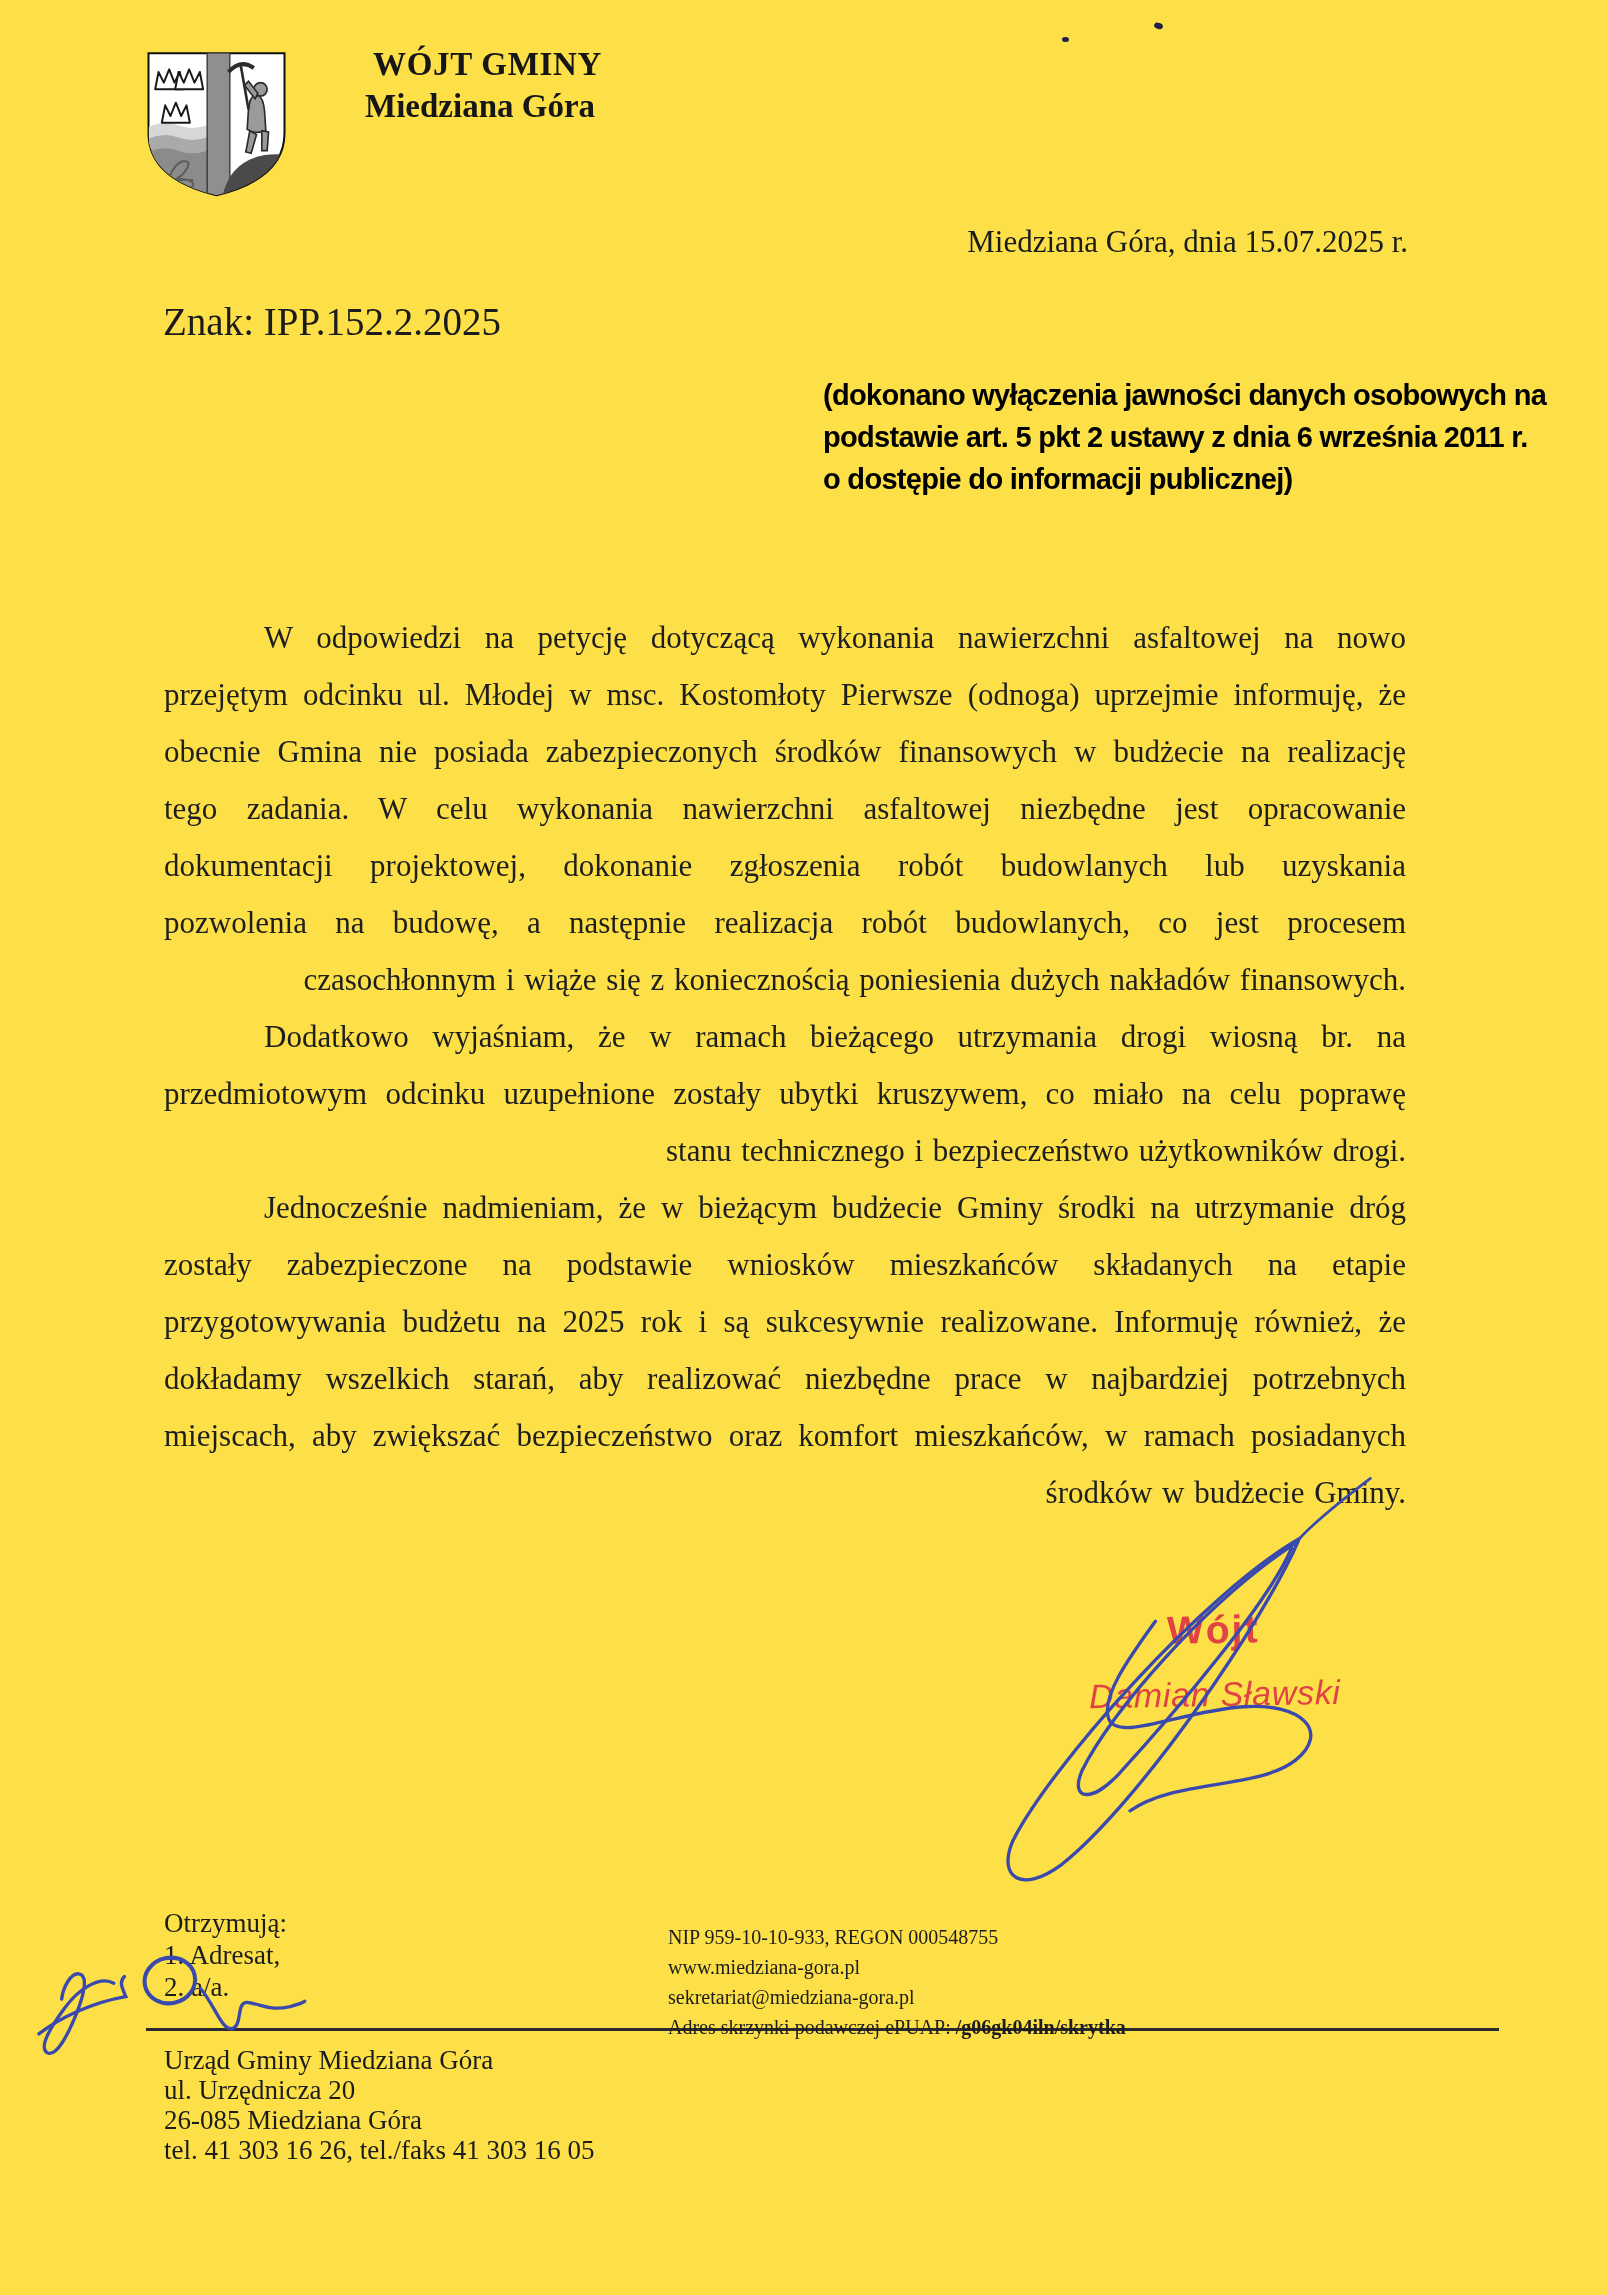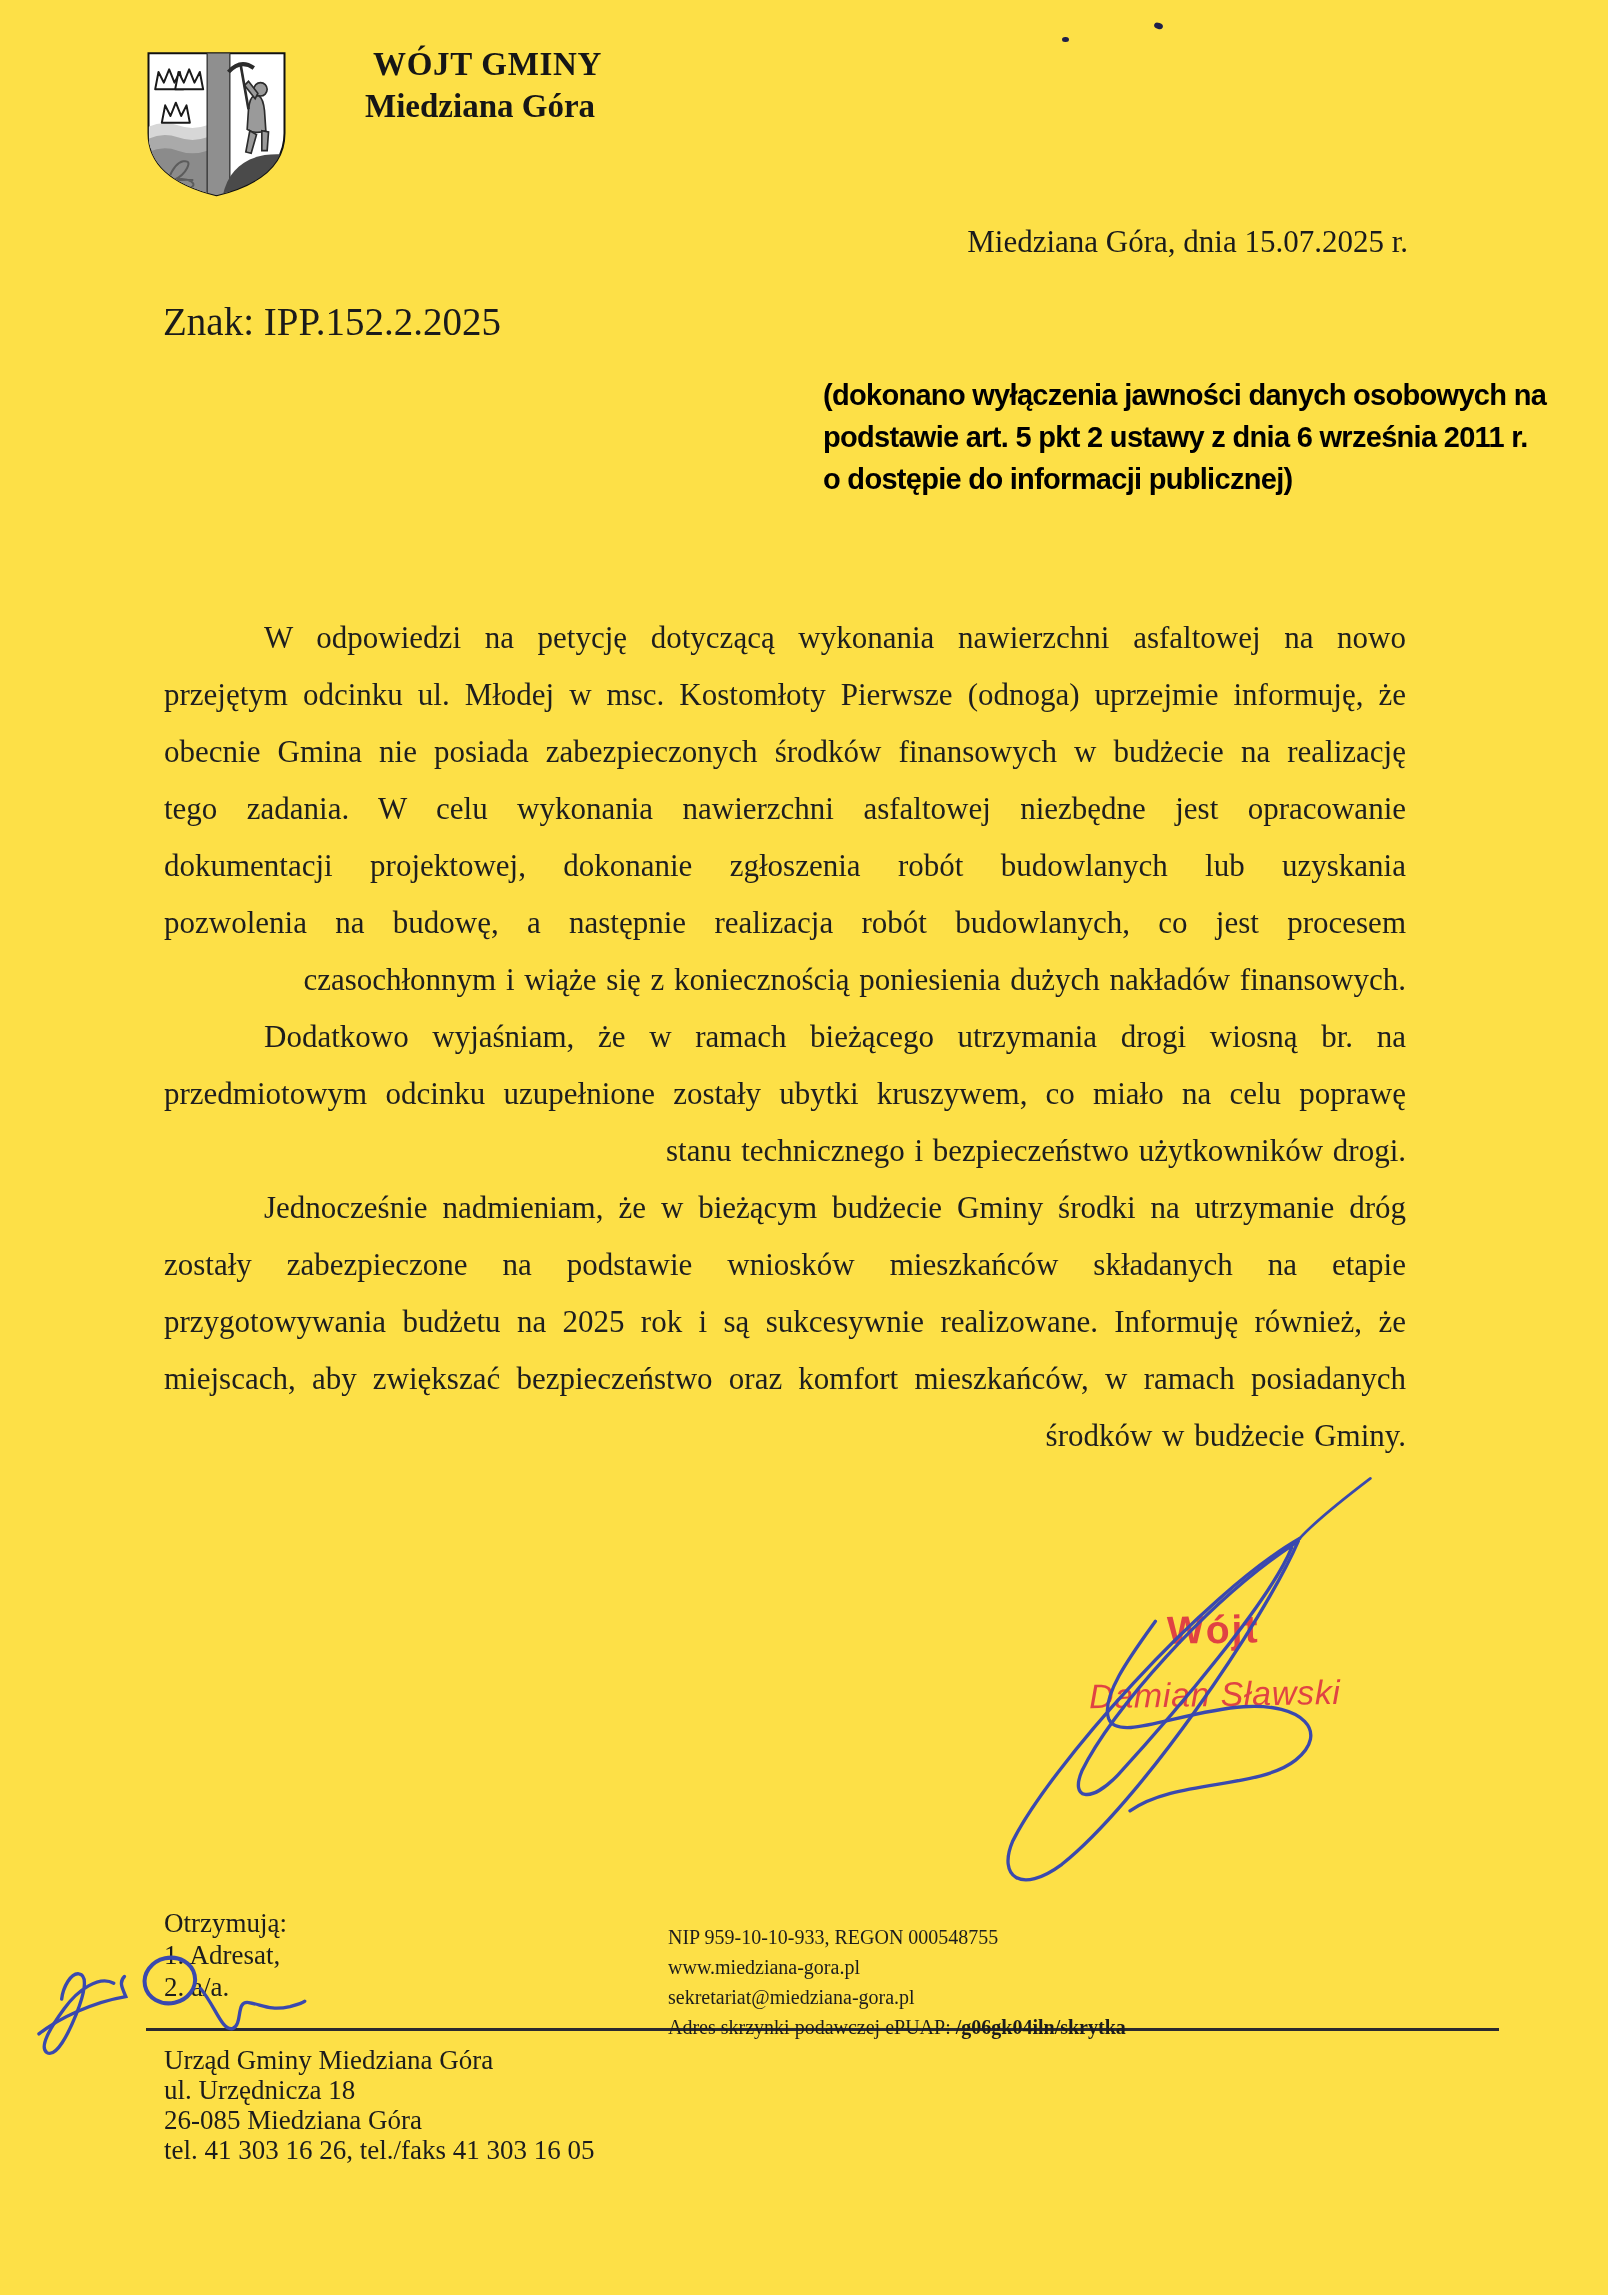--- a/index.html
+++ b/index.html
@@ -155,38 +155,39 @@
       <div class="bline just">tego zadania. W celu wykonania nawierzchni asfaltowej niezbędne jest opracowanie</div>
       <div class="bline just">dokumentacji projektowej, dokonanie zgłoszenia robót budowlanych lub uzyskania</div>
       <div class="bline just">pozwolenia na budowę, a następnie realizacja robót budowlanych, co jest procesem</div>
       <div class="bline last">czasochłonnym i wiąże się z koniecznością poniesienia dużych nakładów finansowych.</div>
       <div class="bline indent just">Dodatkowo wyjaśniam, że w ramach bieżącego utrzymania drogi wiosną br. na</div>
       <div class="bline just">przedmiotowym odcinku uzupełnione zostały ubytki kruszywem, co miało na celu poprawę</div>
       <div class="bline last">stanu technicznego i bezpieczeństwo użytkowników drogi.</div>
       <div class="bline indent just">Jednocześnie nadmieniam, że w bieżącym budżecie Gminy środki na utrzymanie dróg</div>
       <div class="bline just">zostały zabezpieczone na podstawie wniosków mieszkańców składanych na etapie</div>
       <div class="bline just">przygotowywania budżetu na 2025 rok i są sukcesywnie realizowane. Informuję również, że</div>
+      <div class="bline just">dokładamy wszelkich starań, aby realizować niezbędne prace w najbardziej potrzebnych</div>
       <div class="bline just">miejscach, aby zwiększać bezpieczeństwo oraz komfort mieszkańców, w ramach posiadanych</div>
       <div class="bline last">środków w budżecie Gminy.</div>
     </div>
 
   <div id="stamp-title">Wójt</div>
   <div id="stamp-name">Damian Sławski</div>
 
   <div id="distribution">
     <div>Otrzymują:</div>
     <div>1. Adresat,</div>
     <div>2. a/a.</div>
   </div>
 
   <div id="footer-divider"></div>
 
   <div id="footer-left">
     <div>Urząd Gminy Miedziana Góra</div>
-    <div>ul. Urzędnicza 18</div>
+    <div>ul. Urzędnicza 20</div>
     <div>26-085 Miedziana Góra</div>
     <div>tel. 41 303 16 26,  tel./faks 41 303 16 05</div>
   </div>
 
   <div id="footer-right">
     <div>NIP 959-10-10-933, REGON 000548755</div>
     <div>www.miedziana-gora.pl</div>
     <div>sekretariat@miedziana-gora.pl</div>
     <div><span>Adres skrzynki podawczej ePUAP: </span><span class="bold">/g06gk04iln/skrytka</span></div>
   </div>

